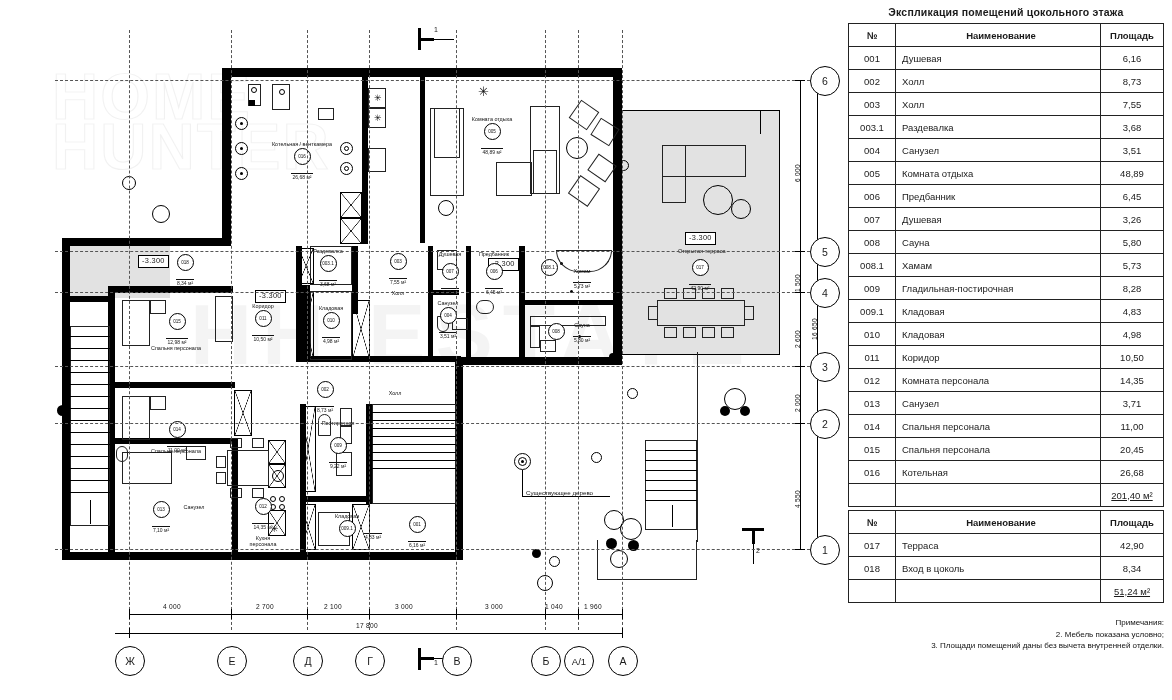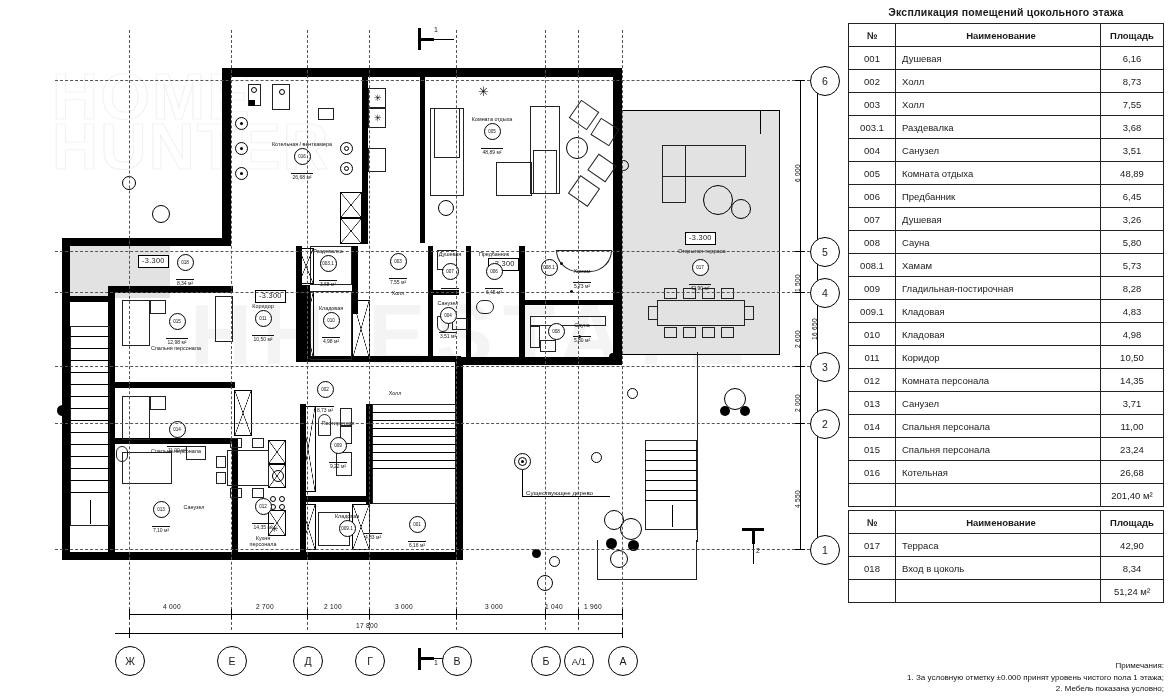--- a/index.html
+++ b/index.html
@@ -29,21 +29,21 @@
     border-collapse:collapse;width:100%;background:#fff;
     border:1.3px solid #222;
   }
   table.exp th, table.exp td{
     border:1px solid #222;font-size:9.5px;font-weight:400;padding:0;height:22px;
   }
   table.exp th{font-weight:700;font-size:9.5px;text-align:center;}
   .c-num{width:46px;text-align:center;}
   .c-name{text-align:left;padding-left:6px !important;}
   .c-area{width:62px;text-align:center;}
-  tr.total td{height:22px;}
+  tr.total td{height:22px;text-decoration:underline;}
   td.total-val{text-align:center;font-weight:400;}
 
   
   .notes{position:absolute;text-align:right;font-size:8px;line-height:11.5px;color:#111;}
   .notes .hdr{font-weight:400;}
 
   
   .wall{position:absolute;background:#000;}
   .room-fill{position:absolute;background:#e2e2e2;}
   .outline{position:absolute;border:1px solid #000;box-sizing:border-box;background:transparent;}
@@ -646,21 +646,21 @@
             <td class="c-area">3,71</td>
           </tr>
         <tr>
             <td class="c-num">014</td>
             <td class="c-name">Спальня персонала</td>
             <td class="c-area">11,00</td>
           </tr>
         <tr>
             <td class="c-num">015</td>
             <td class="c-name">Спальня персонала</td>
-            <td class="c-area">23,24</td>
+            <td class="c-area">20,45</td>
           </tr>
         <tr>
             <td class="c-num">016</td>
             <td class="c-name">Котельная</td>
             <td class="c-area">26,68</td>
           </tr>
         <tr class="total">
           <td class="c-num"></td>
           <td class="c-name"></td>
           <td class="c-area total-val">201,40 м²</td>
@@ -691,19 +691,19 @@
           </tr>
         <tr class="total">
           <td class="c-num"></td>
           <td class="c-name"></td>
           <td class="c-area total-val">51,24 м²</td>
         </tr>
       </tbody>
     </table>
   </div>
 
-  <div class="notes" style="left:848px;top:660px;width:316px;">
+  <div class="notes" style="left:848px;top:617px;width:316px;">
     <div class="hdr">Примечания:</div>
-    <div>1. За условную отметку ±0.000 принят уровень чистого пола 1 этажа;</div>
     <div>2. Мебель показана условно;</div>
+    <div>3. Площади помещений даны без вычета внутренней отделки.</div>
   </div>
 
 </div>
 
 </body></html>

